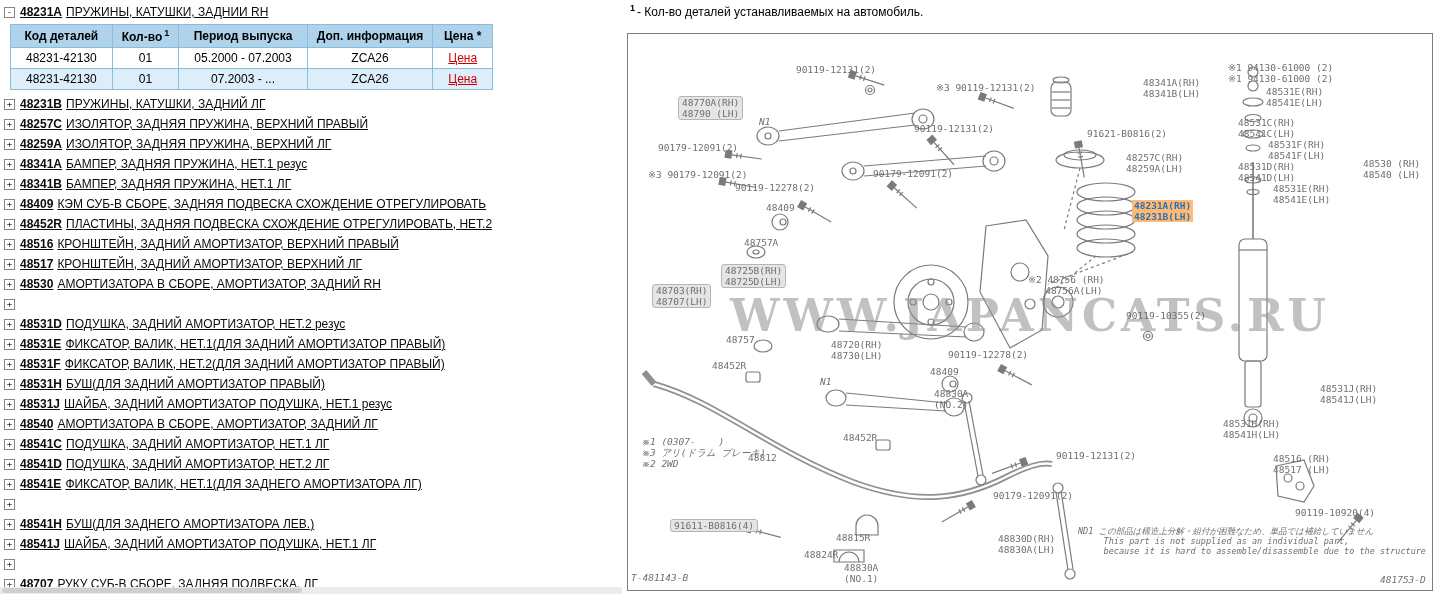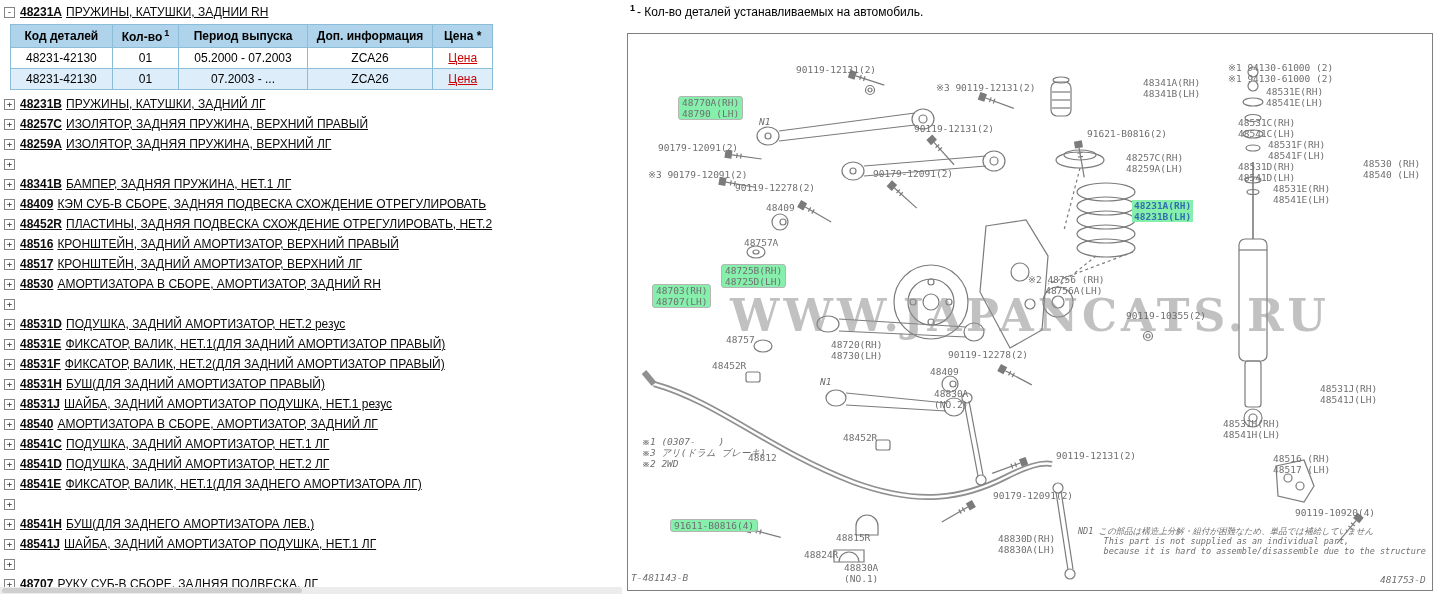--- a/index.html
+++ b/index.html
@@ -30,22 +30,22 @@
   .top-note { position:absolute; left:630px; top:3px; font-size:12px; color:#000; }
   .top-note sup { font-size:9px; font-weight:bold; margin-right:2px; }
 
   
   .diagram { position:absolute; left:627px; top:33px; width:806px; height:558px;
              border:1px solid #7f7f7f; background:#fff; overflow:hidden; }
   .drawing { position:absolute; left:0; top:0; }
   .labels { position:absolute; left:0; top:0; width:100%; height:100%; }
   .dlabel { position:absolute; font-family:"DejaVu Sans Mono","DejaVu Sans",monospace;
             font-size:9.5px; line-height:11px; color:#6f6f6f; white-space:pre; cursor:pointer; }
-  .dlabel.boxed { border:1px solid #b5b5b5; border-radius:3px; padding:0 3px; background:#86efac; }
-  .dlabel.hl { background:#86efac; color:#2f6fae; font-weight:bold; padding:0 2px; }
+  .dlabel.boxed { border:1px solid #b5b5b5; border-radius:3px; padding:0 3px; background:#e5e5e5; }
+  .dlabel.hl { background:#fdba74; color:#2f6fae; font-weight:bold; padding:0 2px; }
   .dlabel.note { cursor:default;font-style:italic; }
   .dlabel.sm { font-size:8.5px; line-height:10px; }
   .watermark { position:absolute; left:50%; top:256px; transform:translateX(-50%);
                font-family:"DejaVu Serif", serif; font-size:44px; font-weight:bold;
                color:#8f8f8f; opacity:.55; letter-spacing:4px; white-space:nowrap; }
 </style>
 </head>
 <body>
 
 <div class="left-panel">
@@ -91,20 +91,21 @@
       <div class="tree-row">
         <span class="tree-icon">+</span>
         <span class="part-link"><b>48257C</b><span>ИЗОЛЯТОР, ЗАДНЯЯ ПРУЖИНА, ВЕРХНИЙ ПРАВЫЙ</span></span>
       </div>
       <div class="tree-row">
         <span class="tree-icon">+</span>
         <span class="part-link"><b>48259A</b><span>ИЗОЛЯТОР, ЗАДНЯЯ ПРУЖИНА, ВЕРХНИЙ ЛГ</span></span>
       </div>
       <div class="tree-row">
         <span class="tree-icon">+</span>
+        <span class="part-link"><b>48341A</b><span>БАМПЕР, ЗАДНЯЯ ПРУЖИНА, НЕТ.1 резус</span></span>
       </div>
       <div class="tree-row">
         <span class="tree-icon">+</span>
         <span class="part-link"><b>48341B</b><span>БАМПЕР, ЗАДНЯЯ ПРУЖИНА, НЕТ.1 ЛГ</span></span>
       </div>
       <div class="tree-row">
         <span class="tree-icon">+</span>
         <span class="part-link"><b>48409</b><span>КЭМ СУБ-В СБОРЕ, ЗАДНЯЯ ПОДВЕСКА СХОЖДЕНИЕ ОТРЕГУЛИРОВАТЬ</span></span>
       </div>
       <div class="tree-row">

